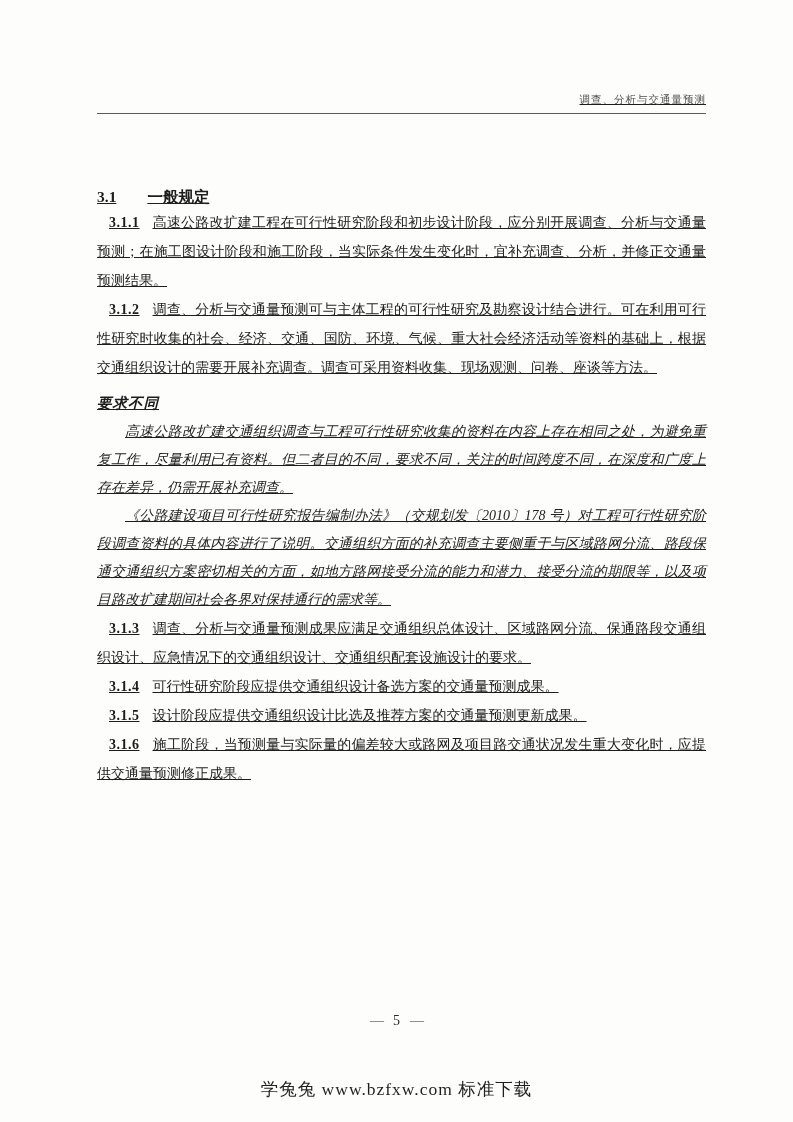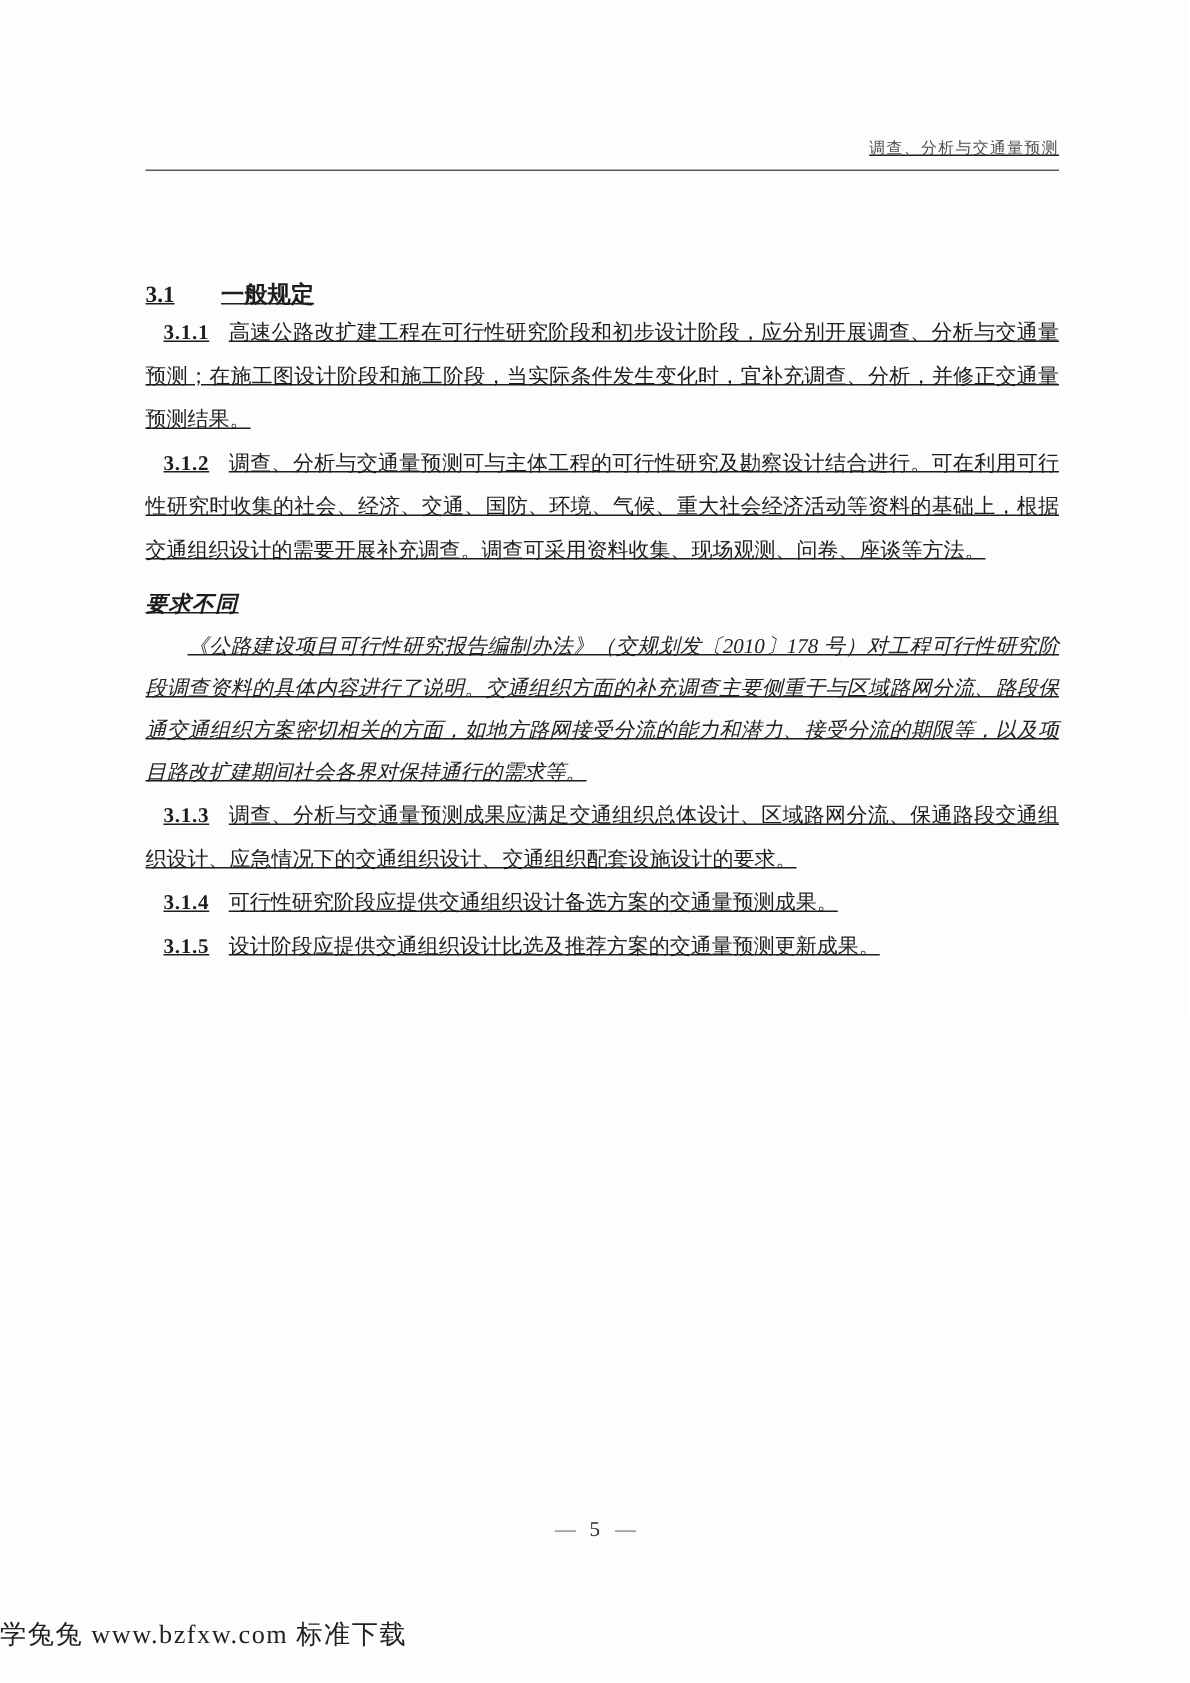--- a/index.html
+++ b/index.html
@@ -105,21 +105,21 @@
   .page-number .dash {
     color: #6a6a6a;
     margin: 0 10px;
     letter-spacing: -1px;
   }
   .footer-watermark {
     position: absolute;
     top: 1078px;
     left: 0;
     width: 793px;
-    text-align: left;
+    text-align: center;
     font-size: 17.5px;
     line-height: 22px;
     color: #1f1f1f;
     letter-spacing: 1px;
   }
 </style>
 </head>
 <body>
 
 <div class="page">
@@ -136,34 +136,38 @@
     <p class="clause mt-c1">
       <span class="clause-num">3.1.1</span><span>高速公路改扩建工程在可行性研究阶段和初步设计阶段，应分别开展调查、分析与交通量预测；在施工图设计阶段和施工阶段，当实际条件发生变化时，宜补充调查、分析，并修正交通量预测结果。</span>
     </p>
 
     <p class="clause mt-c2">
       <span class="clause-num">3.1.2</span><span>调查、分析与交通量预测可与主体工程的可行性研究及勘察设计结合进行。可在利用可行性研究时收集的社会、经济、交通、国防、环境、气候、重大社会经济活动等资料的基础上，根据交通组织设计的需要开展补充调查。调查可采用资料收集、现场观测、问卷、座谈等方法。</span>
     </p>
 
     <h3 class="commentary-heading">要求不同</h3>
 
+    <p class="commentary">高速公路改扩建交通组织调查与工程可行性研究收集的资料在内容上存在相同之处，为避免重复工作，尽量利用已有资料。但二者目的不同，要求不同，关注的时间跨度不同，在深度和广度上存在差异，仍需开展补充调查。</p>
     <p class="commentary">《公路建设项目可行性研究报告编制办法》（交规划发〔2010〕178 号）对工程可行性研究阶段调查资料的具体内容进行了说明。交通组织方面的补充调查主要侧重于与区域路网分流、路段保通交通组织方案密切相关的方面，如地方路网接受分流的能力和潜力、接受分流的期限等，以及项目路改扩建期间社会各界对保持通行的需求等。</p>
 
     <p class="clause mt-c3">
       <span class="clause-num">3.1.3</span><span>调查、分析与交通量预测成果应满足交通组织总体设计、区域路网分流、保通路段交通组织设计、应急情况下的交通组织设计、交通组织配套设施设计的要求。</span>
     </p>
 
     <p class="clause mt-c4">
       <span class="clause-num">3.1.4</span><span>可行性研究阶段应提供交通组织设计备选方案的交通量预测成果。</span>
     </p>
 
     <p class="clause mt-c5">
       <span class="clause-num">3.1.5</span><span>设计阶段应提供交通组织设计比选及推荐方案的交通量预测更新成果。</span>
     </p>
 
+    <p class="clause mt-c6">
+      <span class="clause-num">3.1.6</span><span>施工阶段，当预测量与实际量的偏差较大或路网及项目路交通状况发生重大变化时，应提供交通量预测修正成果。</span>
+    </p>
 
   </div>
 
   <div class="page-number">
     <span class="dash">—</span><span>5</span><span class="dash">—</span>
   </div>
 
   <div class="footer-watermark">学兔兔 www.bzfxw.com 标准下载</div>
 </div>
 

